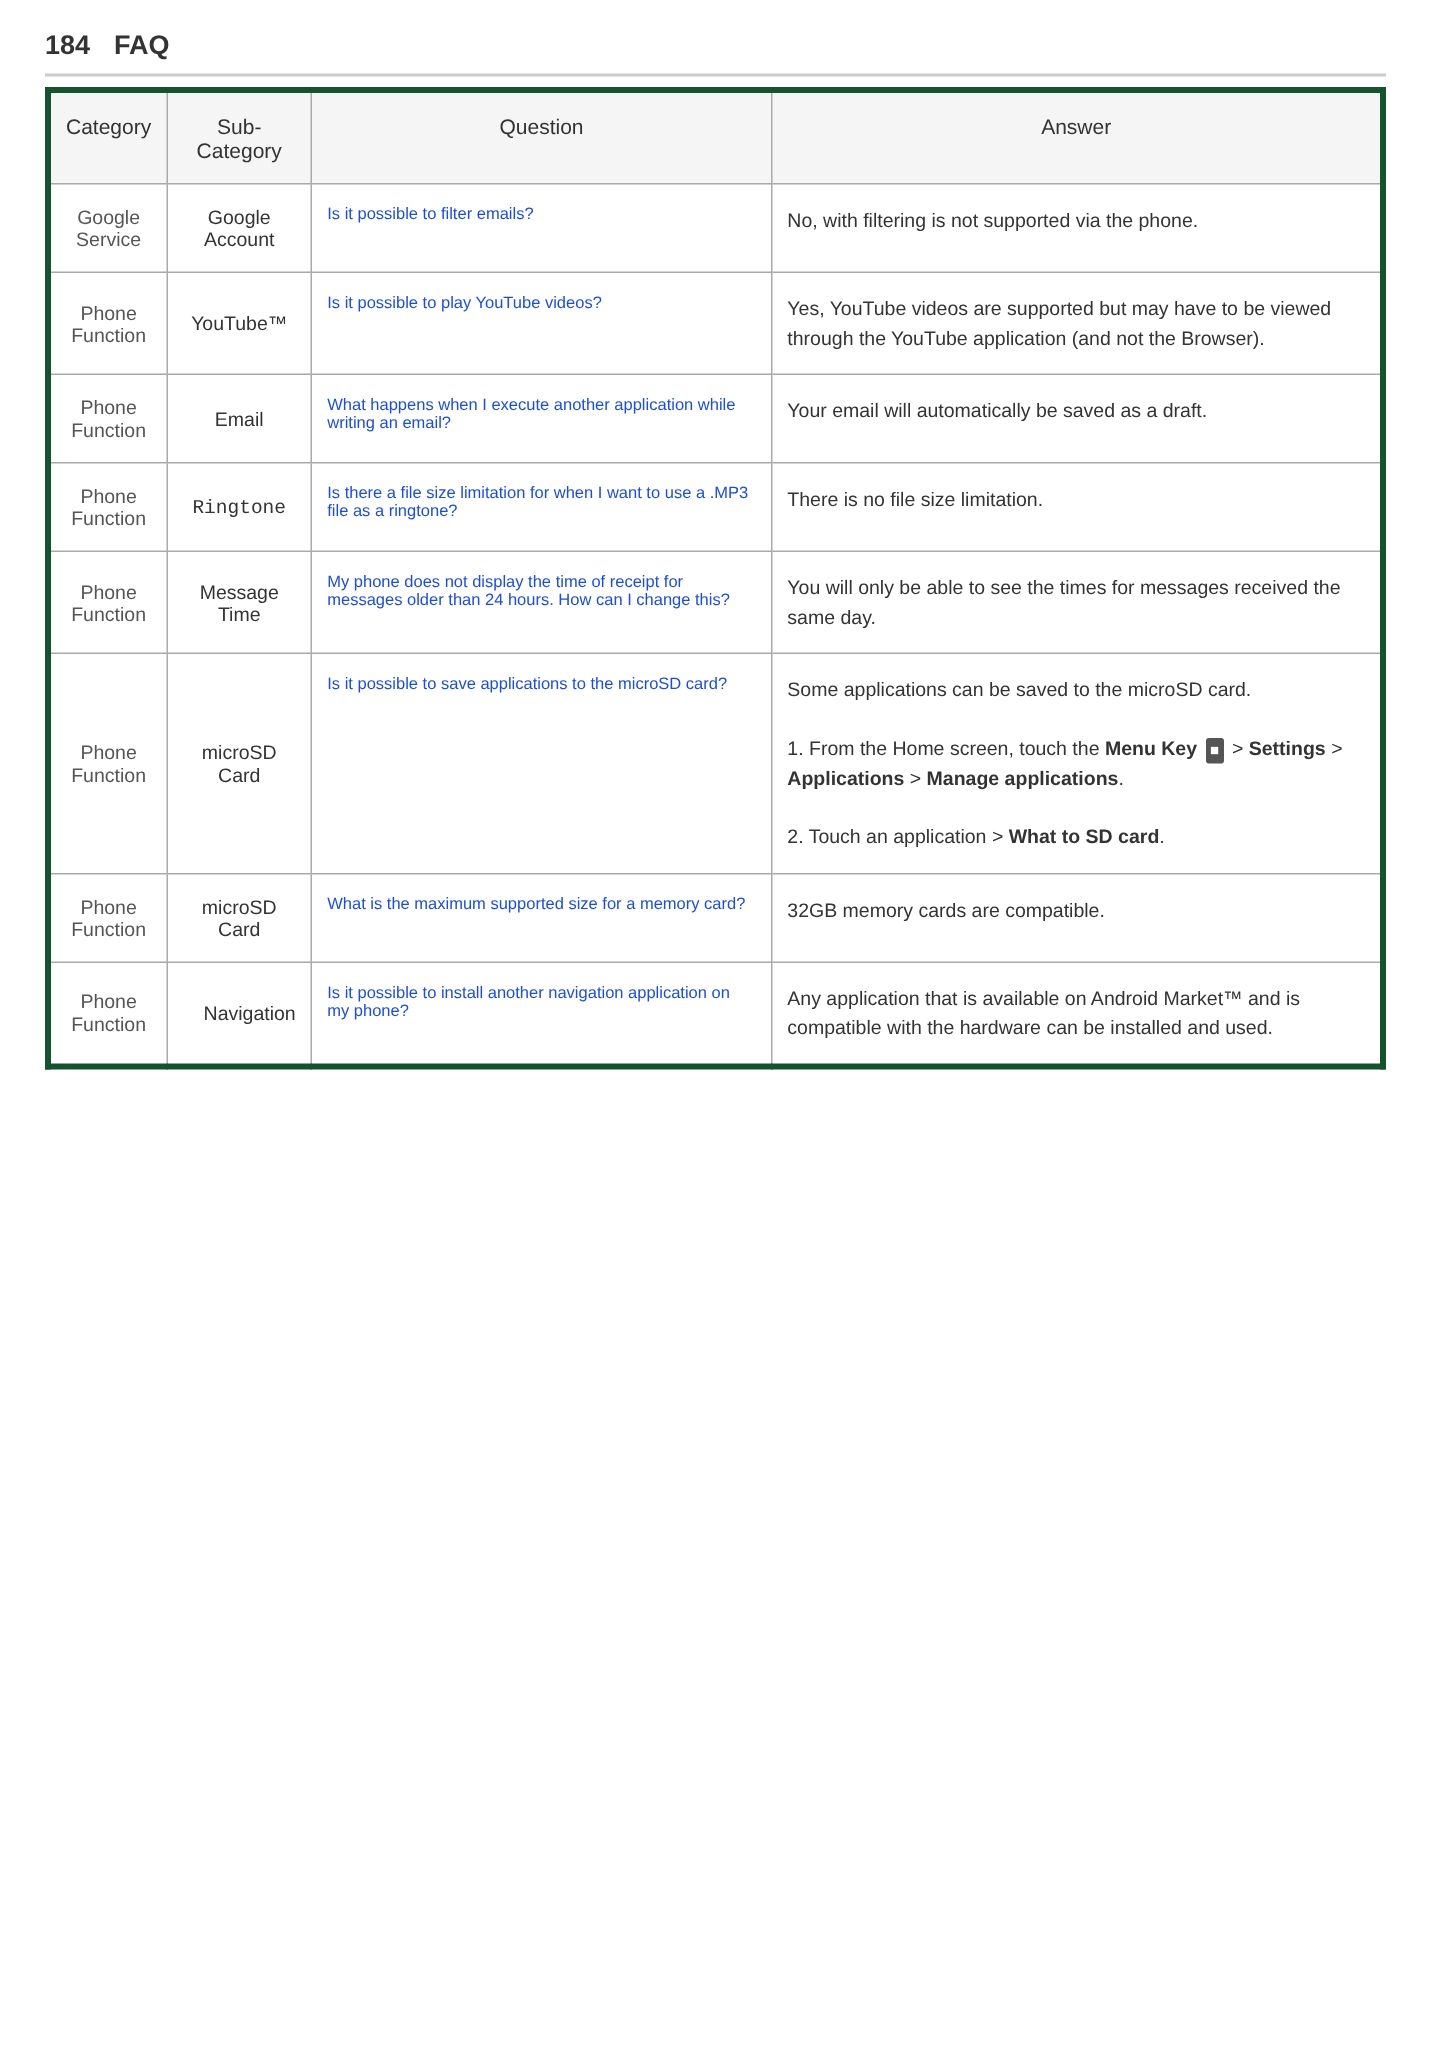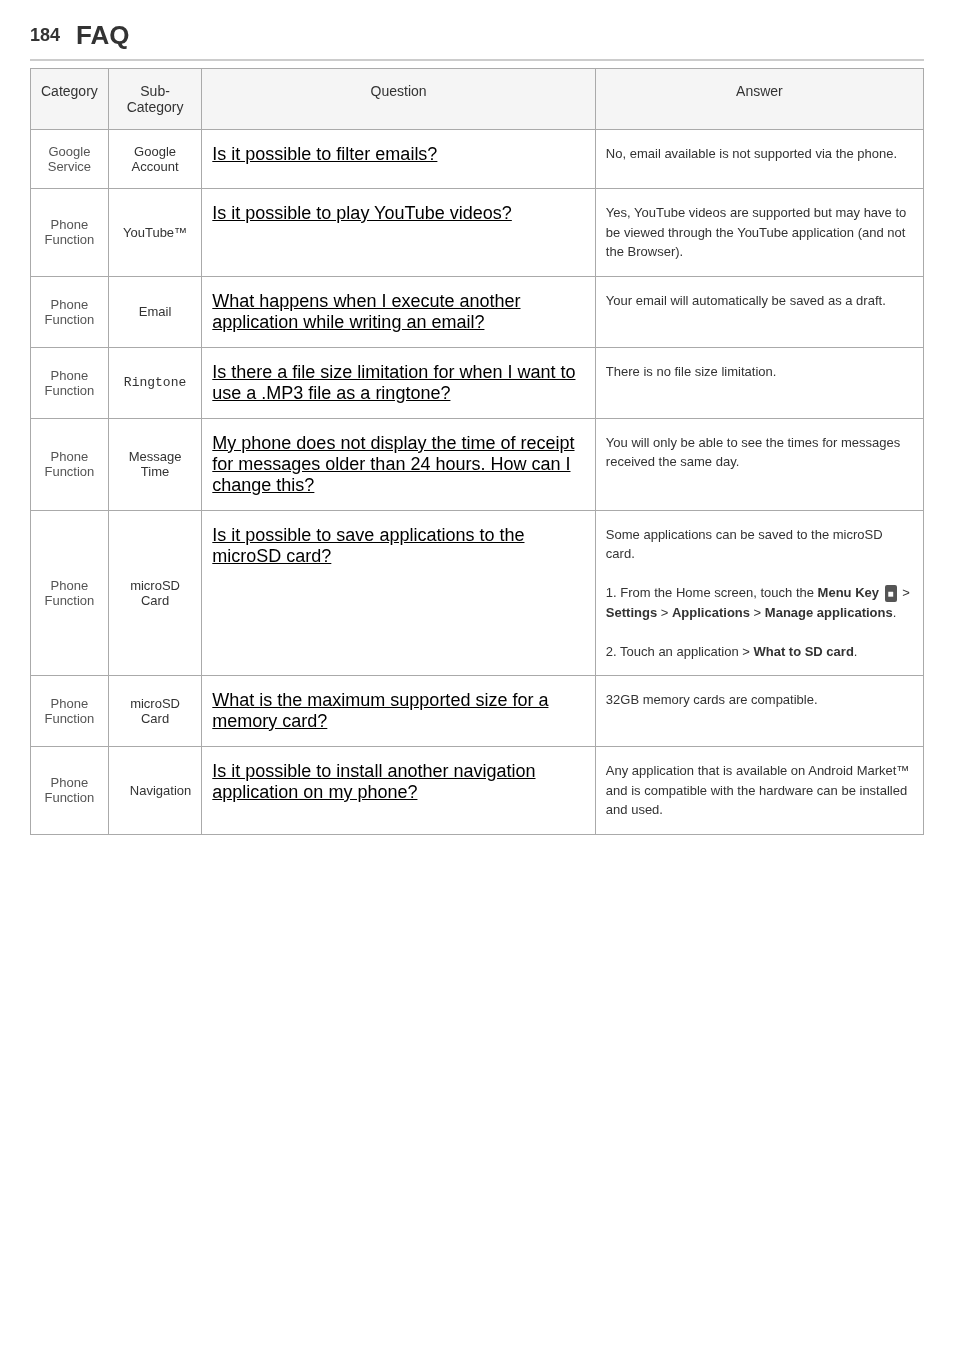--- a/index.html
+++ b/index.html
@@ -26,29 +26,29 @@
     }
 
     .page-number {
       font-size: 18px;
       font-weight: bold;
       color: #333;
       margin-right: 16px;
     }
 
     .page-title {
-      font-size: 26px;
+      font-size: 18px;
       font-weight: bold;
       color: #333;
     }
 
     .faq-table {
       width: 100%;
       border-collapse: collapse;
-      border: 1px solid #14532d;
+      border: 4px solid #14532d;
       font-size: 14px;
       padding-left: 25px;
     }
 
     .faq-table th, .faq-table td {
       border: 1px solid #aaaaaa;
       padding: 14px 10px;
       vertical-align: top;
     }
 
@@ -70,24 +70,23 @@
 
     .faq-table td.subcategory-col {
       text-align: center;
       vertical-align: middle;
       color: #333;
       font-size: 13px;
       white-space: nowrap;
     }
 
     .faq-table td.question-col {
-      font-size: 18px;
-      color: #000000;
+      font-size: 11px;
+      color: #1d4ed8;
       vertical-align: top;
-      text-decoration: underline;
     }
 
     .faq-table td.answer-col {
       font-size: 13px;
       color: #333;
       vertical-align: top;
       line-height: 1.5;
     }
 
     .menu-key-icon {
@@ -117,21 +116,21 @@
       <th>Answer</th>
     </tr>
   </thead>
   <tbody id="faq-body">
   <tr>
         <td class="category-col" style="white-space: pre-line;">Google
 Service</td>
         <td class="subcategory-col" style="white-space: pre-line;">Google
 Account</td>
         <td class="question-col">Is it possible to filter emails?</td>
-        <td class="answer-col">No, email available is not supported via the phone.</td>
+        <td class="answer-col">No, with filtering is not supported via the phone.</td>
       </tr>
       <tr>
         <td class="category-col" style="white-space: pre-line;">Phone
 Function</td>
         <td class="subcategory-col" style="white-space: pre-line;">YouTube™</td>
         <td class="question-col">Is it possible to play YouTube videos?</td>
         <td class="answer-col">Yes, YouTube videos are supported but may have to be viewed through the YouTube application (and not the Browser).</td>
       </tr>
       <tr>
         <td class="category-col" style="white-space: pre-line;">Phone

